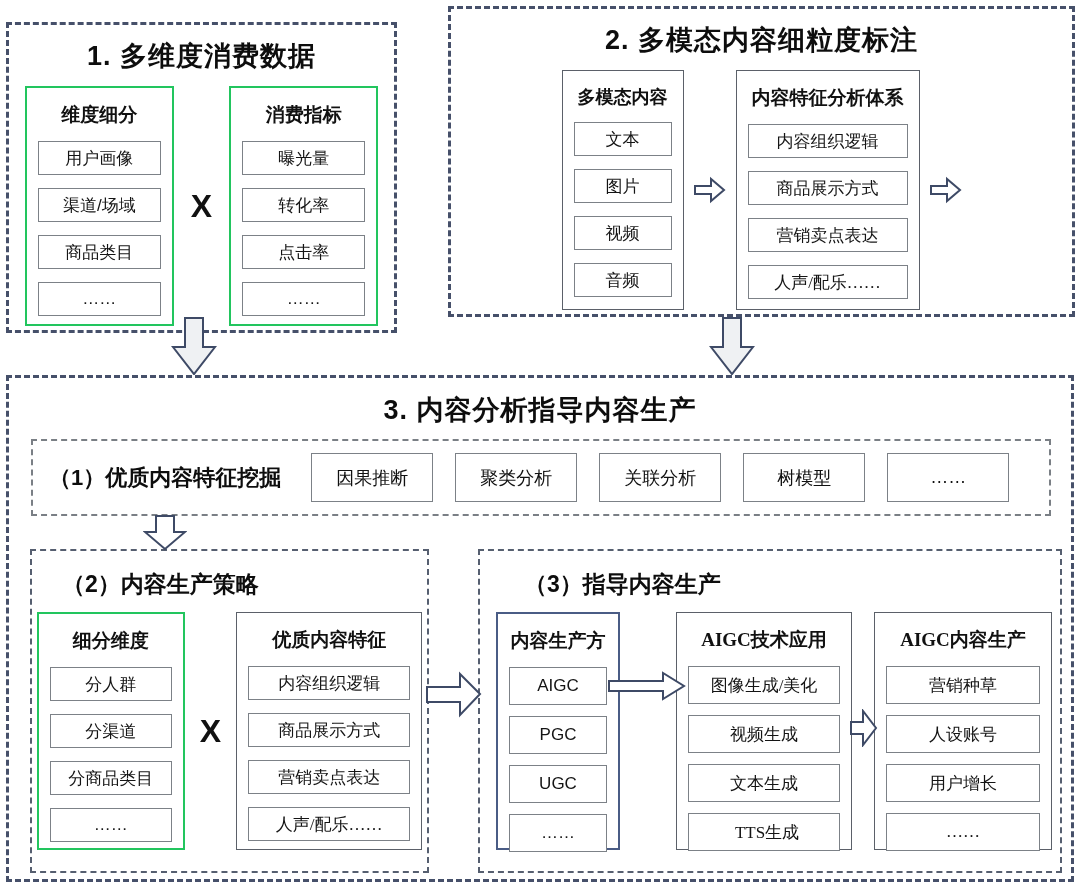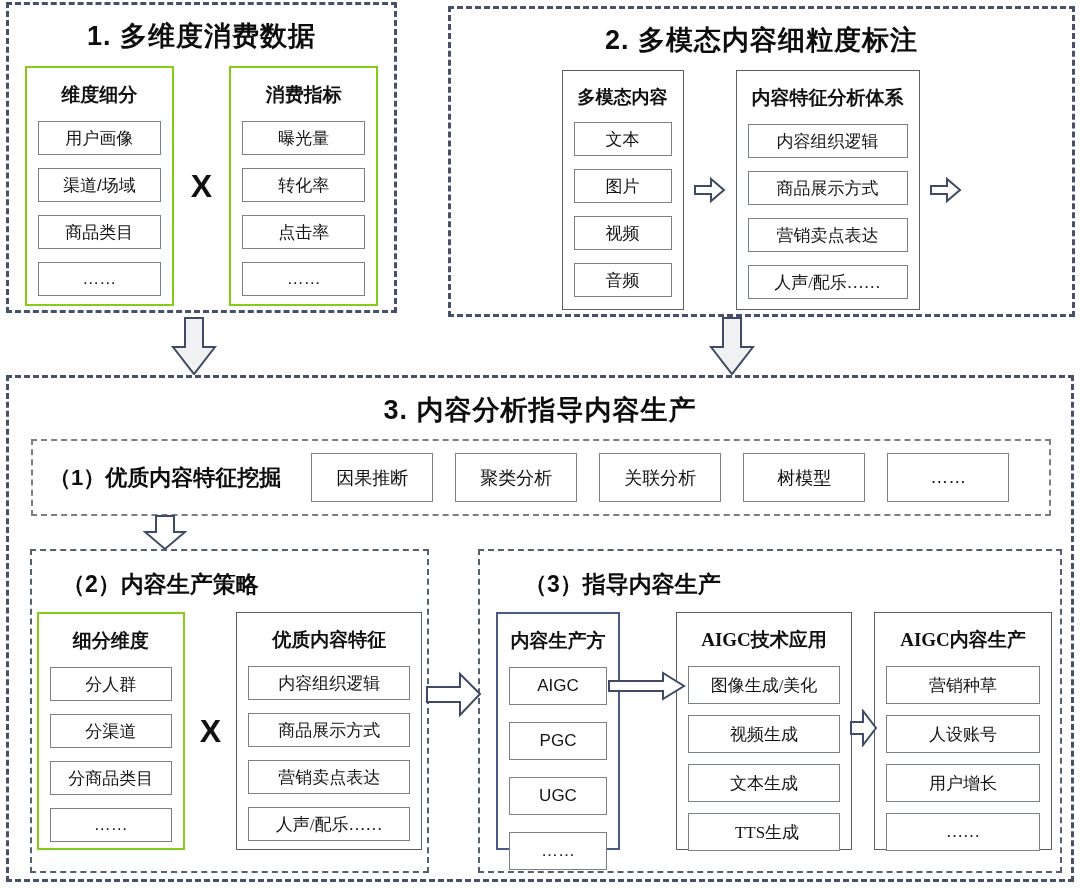--- a/index.html
+++ b/index.html
@@ -6,37 +6,37 @@
   body{
     position:relative;width:1080px;height:888px;
     font-family:"Liberation Sans","DejaVu Sans",sans-serif;
     color:#111;overflow:hidden;
   }
   .sec{position:absolute;border:3px dashed #46506a;box-sizing:border-box;background:#fff;}
   .sec-title{text-align:center;font-weight:700;font-size:27px;color:#0d0d0d;letter-spacing:1px;}
   .subsec{position:absolute;border:2px dashed #6a7077;box-sizing:border-box;background:#fff;}
   .sub-title{font-weight:700;font-size:23px;color:#0d0d0d;}
   .row{display:flex;justify-content:center;align-items:center;}
-  .colbox{border:2px solid #84cc16;box-sizing:border-box;background:#fff;
+  .colbox{border:2px solid #22c55e;box-sizing:border-box;background:#fff;
           display:flex;flex-direction:column;padding:12px 11px 14px;}
   .colbox.gray{border:1.5px solid #5b6069;font-family:Liberation Serif, serif;}
   .colbox.blue{border:2px solid #4a5c85;}
   .colhdr{text-align:center;font-weight:700;font-size:19px;margin:2px 0 13px;white-space:nowrap;}
   .itemlist{display:flex;flex-direction:column;gap:13px;}
   .ibox{border:1.5px solid #7c8187;box-sizing:border-box;background:#fff;height:34px;
         display:flex;align-items:center;justify-content:center;font-size:17px;color:#141414;white-space:nowrap;}
   .xop{font-size:32px;font-weight:700;padding:0 2px;}
   .arr{position:absolute;line-height:0;}
   .mbox{border:1.5px solid #7c8187;box-sizing:border-box;width:122px;height:49px;
         display:flex;align-items:center;justify-content:center;font-size:18px;background:#fff;}
 </style>
 </head>
 <body>
 
-<div class="sec" style="left:6px;top:2px;width:391px;height:311px;">
+<div class="sec" style="left:6px;top:22px;width:391px;height:311px;">
   <div class="sec-title" style="margin-top:13px;">1. 多维度消费数据</div>
   <div class="row" style="gap:15px;margin-top:12px;">
     <div class="colbox" style="width:149px;height:240px;">
       <div class="colhdr">维度细分</div>
       <div class="itemlist">
         <div class="ibox">用户画像</div>
         <div class="ibox">渠道/场域</div>
         <div class="ibox">商品类目</div>
         <div class="ibox">……</div>
       </div>
@@ -146,21 +146,21 @@
     <svg width="56" height="47" viewBox="0 0 56 47">
         <path d="M1 16 H34 V3 L54 23 L34 44 V31 H1 Z" fill="#ffffff" stroke="#3e4a66" stroke-width="2"></path>
       </svg>
   </div>
 
   <div class="subsec" style="left:469px;top:171px;width:584px;height:324px;border-color:#565f70;">
     <div class="sub-title" style="margin:18px 0 0 44px;">（3）指导内容生产</div>
     <div style="display:flex;align-items:flex-start;margin-top:12px;padding-left:16px;">
       <div class="colbox blue" style="width:124px;height:238px;">
         <div class="colhdr">内容生产方</div>
-        <div class="itemlist" style="gap:17px;">
+        <div class="itemlist" style="gap:11px;">
           <div class="ibox" style="height:38px;">AIGC</div>
           <div class="ibox" style="height:38px;">PGC</div>
           <div class="ibox" style="height:38px;">UGC</div>
           <div class="ibox" style="height:38px;">……</div>
         </div>
       </div>
       <div class="colbox gray" style="width:176px;height:238px;margin-left:56px;">
         <div class="colhdr">AIGC技术应用</div>
         <div class="itemlist" style="gap:11px;">
           <div class="ibox" style="height:38px;">图像生成/美化</div>

